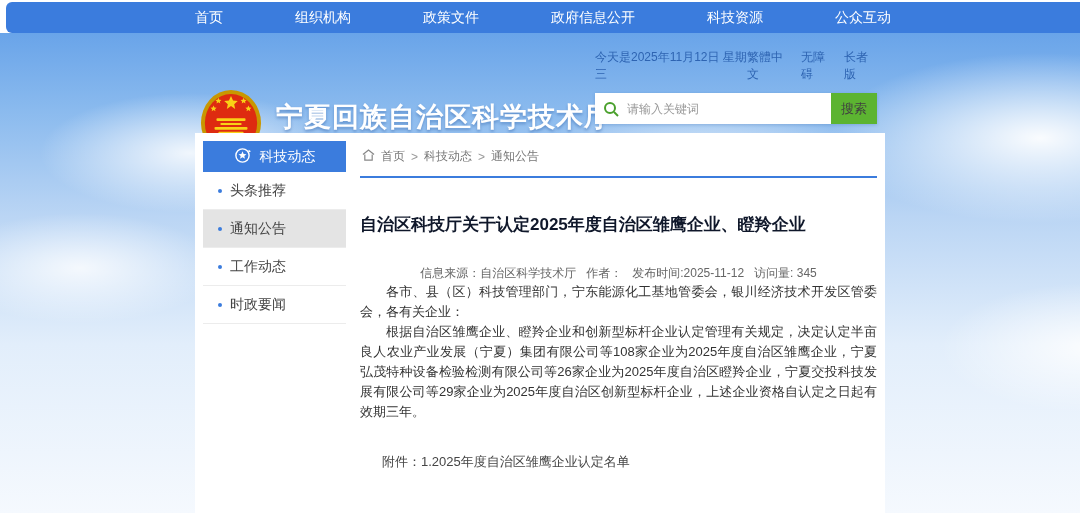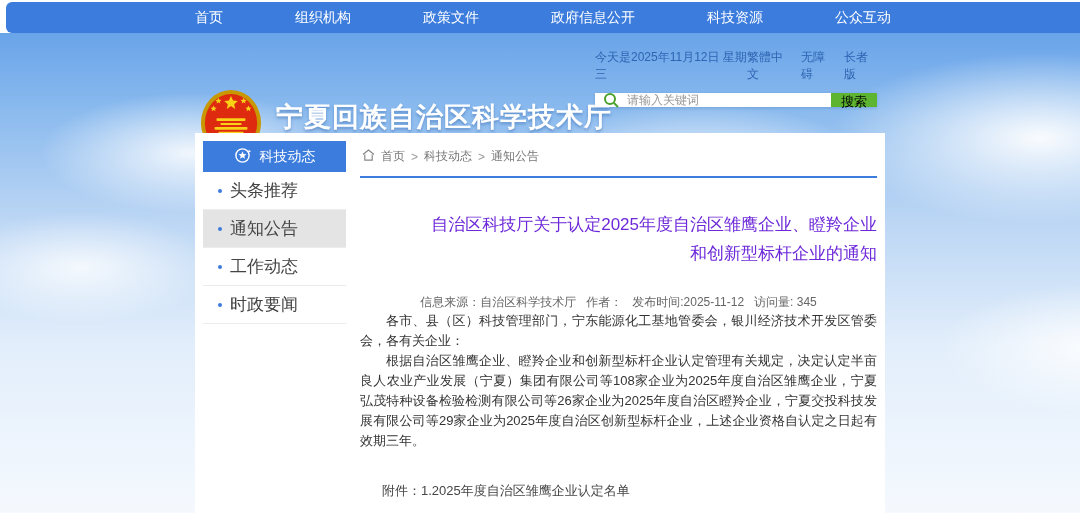--- a/index.html
+++ b/index.html
@@ -36,54 +36,54 @@
     text-shadow:0 2px 3px rgba(26,74,150,.4);
   }
   .brand-text .site-subtitle {
     color:#ffffff; font-size:11px; letter-spacing:3px; margin-top:5px;
     text-shadow:0 1px 2px rgba(26,74,150,.35);
   }
   .header-right { position:absolute; left:595px; top:49px; width:282px; }
   .header-meta { display:flex; justify-content:flex-end; align-items:center; font-size:12px; color:#2e64b2; }
   .header-links { display:flex; gap:10px; }
   .header-links span { cursor:pointer; }
-  .search-bar { margin-top:10px; height:14px; display:flex; align-items:stretch; background:#ffffff; box-shadow:0 1px 3px rgba(40,90,160,.25); }
+  .search-bar { margin-top:10px; height:31px; display:flex; align-items:stretch; background:#ffffff; box-shadow:0 1px 3px rgba(40,90,160,.25); }
   .search-icon-wrap { width:32px; display:flex; align-items:center; justify-content:center; }
   .search-input { flex:1; border:none; outline:none; font-size:12px; color:#333; font-family:inherit; }
   .search-input::placeholder { color:#999; }
-  .search-btn { width:46px; background:#5cb431; color:#000000; border:none; font-size:13px; cursor:pointer; font-family:Liberation Serif, serif; }
+  .search-btn { width:46px; background:#5cb431; color:#404040; border:none; font-size:13px; cursor:pointer; font-family:Liberation Serif, serif; }
 
   
   .content-card { position:absolute; left:195px; top:133px; width:690px; height:380px; background:#ffffff; }
 
   
   .sidebar { position:absolute; left:8px; top:8px; width:143px; }
   .sidebar-header {
     height:31px; background:#3b7cdd; color:#ffffff; font-size:14px;
     display:flex; align-items:center; justify-content:center; gap:9px;
   }
   .sidebar-list { background:#ffffff; }
   .sidebar-item {
     height:38px; display:flex; align-items:center; gap:8px; padding-left:15px;
-    border-bottom:1px solid #ececec; font-size:17px; color:#444; cursor:pointer;
+    border-bottom:1px solid #ececec; font-size:14px; color:#444; cursor:pointer;
   }
   .sidebar-item.active { background:#e4e4e4; }
   .bullet-dot { width:4px; height:4px; border-radius:50%; background:#3b7cdd; flex:none; }
 
   
   .main-col { position:absolute; left:165px; top:8px; width:517px; }
   .breadcrumb {
     display:flex; align-items:center; gap:6px;
     font-size:12px; color:#777; padding:7px 0 11px 2px;
     border-bottom:2px solid #3b7cdd;
   }
   .breadcrumb .crumb { cursor:pointer; }
   .breadcrumb .sep { color:#999; }
 
-  .article-title { margin-top:32px; text-align:right; font-size:17px; font-weight:normal; color:#6d28d9; line-height:29px; }
+  .article-title { margin-top:32px; text-align:left; font-size:17px; font-weight:bold; color:#0f172a; line-height:29px; }
   .article-meta { margin-top:26px; display:flex; justify-content:center; gap:10px; font-size:12px; color:#666; }
   .article-body { font-size:13px; color:#333; line-height:20px; text-align:justify; }
   .article-body p { text-indent:2em; }
   .attachments { margin-top:30px; margin-left:22px; display:flex; font-size:13px; color:#454545; line-height:20px; }
   .attachment-item { cursor:pointer; }
 </style>
 </head>
 <body>
 
 <div class="page">
@@ -190,21 +190,20 @@
         </span>
         <span class="crumb">首页</span>
         <span class="sep">&gt;</span>
         <span class="crumb">科技动态</span>
         <span class="sep">&gt;</span>
         <span class="crumb">通知公告</span>
       </div>
 
       <div class="article-title">
         <div>自治区科技厅关于认定2025年度自治区雏鹰企业、瞪羚企业</div>
-        <div>和创新型标杆企业的通知</div>
       </div>
 
       <div class="article-meta">
         <span>信息来源：自治区科学技术厅</span>
         <span>作者：</span>
         <span>发布时间:2025-11-12</span>
         <span>访问量: 345</span>
       </div>
 
       <div class="article-body">

